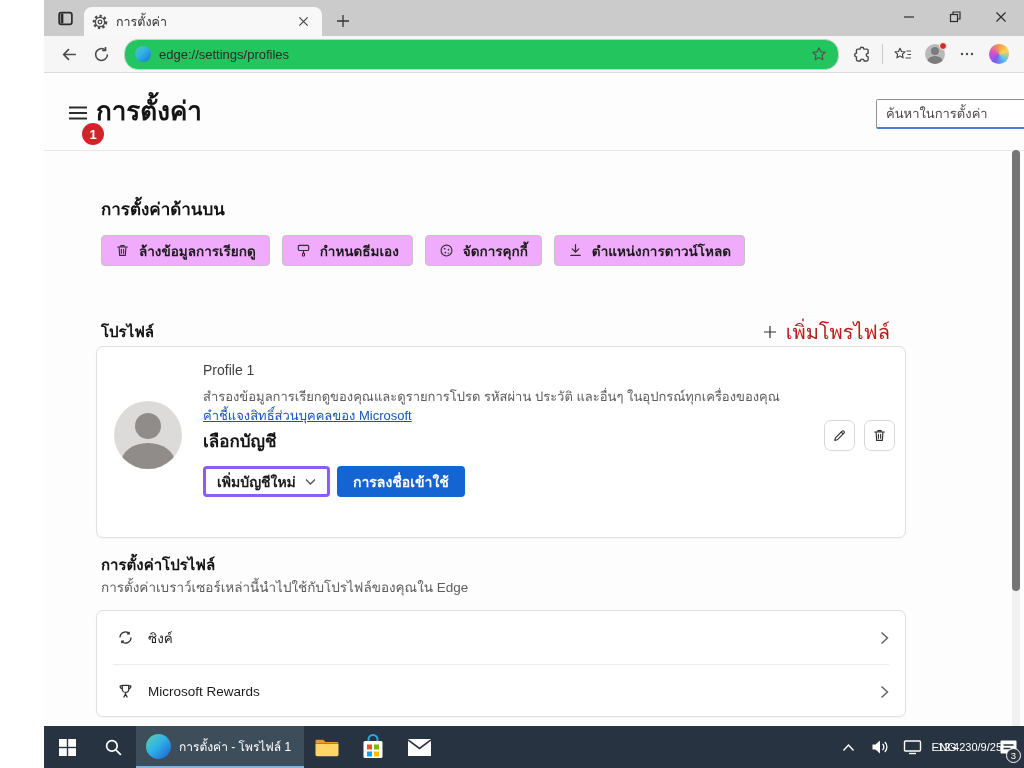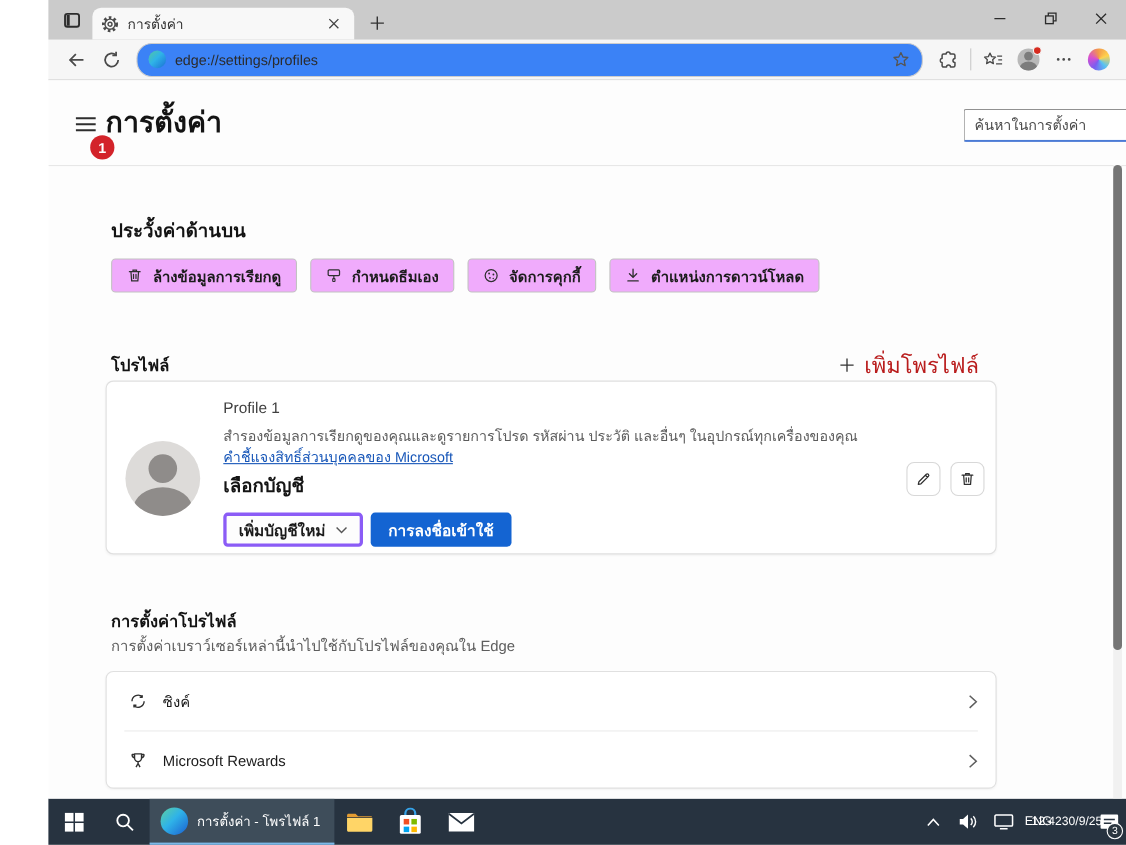--- a/index.html
+++ b/index.html
@@ -12,21 +12,21 @@
   .tab { position:absolute; left:40px; top:7px; width:238px; height:29px; background:#f8f8f8; border-radius:8px 8px 0 0; display:flex; align-items:center; padding:0 8px; }
   .tab-title { flex:1; font-size:12.5px; color:#303030; margin-left:8px; white-space:nowrap; overflow:hidden; }
   .tab-close,.newtab { border:none; background:transparent; display:flex; align-items:center; justify-content:center; width:22px; height:22px; border-radius:4px; cursor:pointer; }
   .newtab { position:absolute; left:288px; top:10px; }
   .win-controls { position:absolute; right:0; top:0; height:33px; display:flex; }
   .win-controls button { width:46px; height:33px; border:none; background:transparent; display:flex; align-items:center; justify-content:center; cursor:pointer; }
 
   
   .toolbar { height:37px; background:#f6f6f6; border-bottom:1px solid #dadada; display:flex; align-items:center; padding:0 10px; gap:2px; flex:none; }
   .nav-btn { width:30px; height:28px; border:none; background:transparent; display:flex; align-items:center; justify-content:center; border-radius:4px; cursor:pointer; }
-  .addressbar { flex:1; height:31px; border-radius:14px; background:#3b82f6; border:1px solid #cdcdcd; display:flex; align-items:center; padding:0 4px 0 10px; margin:0 6px; cursor:text; }
+  .addressbar { flex:1; height:31px; border-radius:14px; background:#22c55e; border:1px solid #cdcdcd; display:flex; align-items:center; padding:0 4px 0 10px; margin:0 6px; cursor:text; }
   .url { flex:1; font-size:13px; color:#2b2b2b; margin-left:8px; white-space:nowrap; overflow:hidden; }
   .edge-logo { width:16px; height:16px; border-radius:50%; background:linear-gradient(135deg,#53c6a2 0%,#2fb3e8 45%,#1b6fd4 100%); flex:none; }
   .tb-icon-btn { width:30px; height:28px; border:none; background:transparent; display:flex; align-items:center; justify-content:center; border-radius:4px; cursor:pointer; position:relative; }
   .toolbar-divider { width:1px; height:20px; background:#c9c9c9; margin:0 3px; }
   .avatar-mini { width:20px; height:20px; border-radius:50%; background:#b9b9b9; position:relative; overflow:hidden; }
   .avatar-mini::before { content:""; position:absolute; left:6px; top:3px; width:8px; height:8px; border-radius:50%; background:#7c7c7c; }
   .avatar-mini::after { content:""; position:absolute; left:2px; top:12px; width:16px; height:12px; border-radius:50%; background:#7c7c7c; }
   .red-dot { position:absolute; right:3px; top:2px; width:8px; height:8px; border-radius:50%; background:#d62b1f; border:1.5px solid #f6f6f6; }
   .copilot { width:20px; height:20px; border-radius:50% 48% 52% 50% / 52% 50% 50% 48%; background:conic-gradient(from 210deg,#7a5df0,#d84fd0,#f2974c,#ffd34d,#57c3f2,#7a5df0); }
 
@@ -39,21 +39,21 @@
   .search-settings::placeholder { color:#4a4a4a; opacity:1; }
   .header-divider { position:absolute; left:0; right:0; top:77px; height:1px; background:#e7e7e7; }
   .sec-heading { position:absolute; left:57px; font-size:17px; font-weight:700; color:#131313; }
   .btnrow { position:absolute; left:57px; top:162px; display:flex; gap:12px; }
   .tool-btn { height:31px; padding:0 13px; border:1px solid #c2c2c2; border-radius:4px; background:#f0abfc; display:flex; align-items:center; gap:9px; font-size:13.5px; font-weight:600; color:#1b1b1b; cursor:pointer; font-family:inherit; }
   .profiles-row { position:absolute; left:57px; top:243px; width:789px; display:flex; align-items:center; justify-content:space-between; }
   .profiles-heading { font-size:15px; font-weight:700; color:#131313; }
   .add-profile { border:none; background:transparent; display:flex; align-items:center; gap:9px; font-size:20px; color:#b91c1c; cursor:pointer; font-family:inherit; }
 
   .card { position:absolute; left:52px; width:810px; background:#fff; border:1px solid #e0e0e0; border-radius:7px; box-shadow:0 1px 2px rgba(0,0,0,.04); }
-  .profile-card { top:273px; height:158px; }
+  .profile-card { top:273px; height:192px; }
   .avatar-big { position:absolute; left:17px; top:54px; width:68px; height:68px; border-radius:50%; background:#dddbd9; overflow:hidden; }
   .avatar-big::before { content:""; position:absolute; left:21px; top:12px; width:26px; height:26px; border-radius:50%; background:#8f8c8a; }
   .avatar-big::after { content:""; position:absolute; left:7px; top:42px; width:54px; height:40px; border-radius:50%; background:#8f8c8a; }
   .p-name { position:absolute; left:106px; top:15px; font-size:14px; color:#3f3f3f; }
   .p-desc { position:absolute; left:106px; top:39px; font-size:13px; color:#5c5c5c; white-space:nowrap; width:690px; overflow:hidden; }
   .p-link { position:absolute; left:106px; top:58px; font-size:13px; color:#1756b8; text-decoration:underline; cursor:pointer; }
   .p-choose { position:absolute; left:106px; top:80px; font-size:17px; font-weight:700; color:#141414; }
   .acct-dd { position:absolute; left:106px; top:119px; height:31px; padding:0 11px; border:3px solid #8b5cf6; border-radius:4px; background:#fdfdfd; display:flex; align-items:center; gap:9px; font-size:14px; font-weight:600; color:#1b1b1b; cursor:pointer; font-family:inherit; }
   .signin-btn { position:absolute; left:240px; top:119px; height:31px; padding:0 16px; border:none; border-radius:4px; background:#1464d2; color:#fff; font-size:14px; font-weight:700; cursor:pointer; font-family:inherit; }
   .sq-btn { position:absolute; top:73px; width:31px; height:31px; border:1px solid #d8d8d8; border-radius:7px; background:#fff; display:flex; align-items:center; justify-content:center; cursor:pointer; }
@@ -187,21 +187,21 @@
     <button class="hamburger">
       <svg width="20" height="16" viewBox="0 0 20 16">
           <path d="M1 2.5h18 M1 8h18 M1 13.5h18" stroke="#2e2e2e" stroke-width="1.8"></path>
         </svg>
     </button>
     <div class="page-title">การตั้งค่า</div>
     <div class="step-badge">1</div>
     <input class="search-settings" placeholder="ค้นหาในการตั้งค่า" style="">
     <div class="header-divider"></div>
 
-    <div class="sec-heading" style="top:122px;">ประวั้งค่าด้านบน</div>
+    <div class="sec-heading" style="top:122px;">การตั้งค่าด้านบน</div>
 
     <div class="btnrow">
       <button class="tool-btn">
         <svg width="15" height="15" viewBox="0 0 16 16">
             <path d="M2.8 4.2h10.4 M6.3 4.2V2.8h3.4v1.4 M4.3 4.2l.7 9h6l.7-9 M6.8 6.8v4 M9.2 6.8v4" fill="none" stroke="#2f2f2f" stroke-width="1.2" stroke-linecap="round"></path>
           </svg>
         <span>ล้างข้อมูลการเรียกดู</span>
       </button>
       <button class="tool-btn">
         <svg width="15" height="15" viewBox="0 0 16 16">

